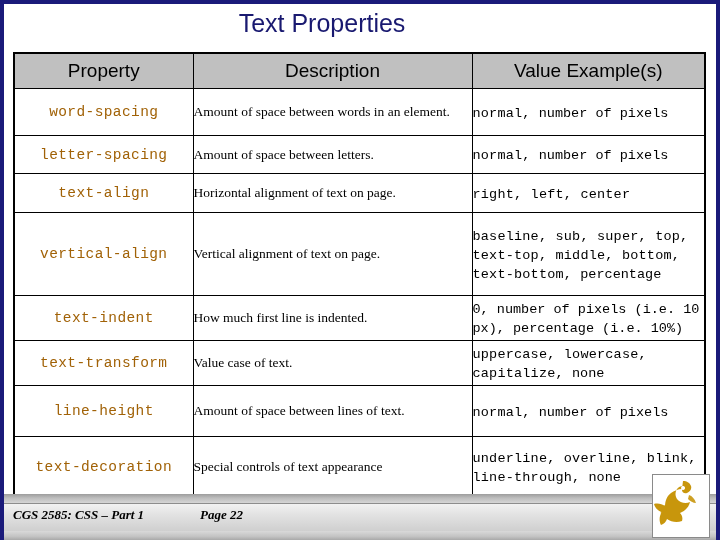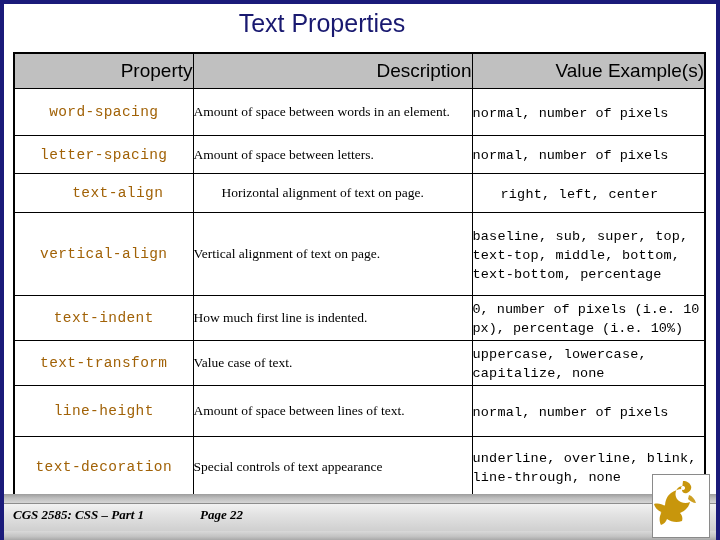--- a/index.html
+++ b/index.html
@@ -69,21 +69,21 @@
     background-clip: padding-box;
   }
 
   thead th {
     background: #c0c0c0;
     height: 34px;
     font-family: "Liberation Sans", sans-serif;
     font-size: 19px;
     font-weight: normal;
     color: #000000;
-    text-align: right;
+    text-align: center;
     border-bottom: 2px solid #000;
   }
 
   
   td.prop {
     text-align: center;
     font-family: "Liberation Mono", monospace;
     font-size: 14.5px;
     color: #a16207;
     letter-spacing: 0.4px;
@@ -117,21 +117,21 @@
     letter-spacing: 0.2px;
   }
   td.vals .serif {
     font-family: Liberation Mono, monospace;
     font-size: 13.5px;
   }
 
   
   tr.r-word   td { height: 46px; }
   tr.r-letter td { height: 37px; }
-  tr.r-align  td { height: 38px; padding-left: 28px; }
+  tr.r-align  td { height: 38px; }
   tr.r-vert   td { height: 82px; }
   tr.r-indent td { height: 44px; }
   tr.r-trans  td { height: 44px; }
   tr.r-line   td { height: 50px; }
   tr.r-deco   td { height: 59px; }
 
   
   #footer {
     position: absolute;
     left: 0;

